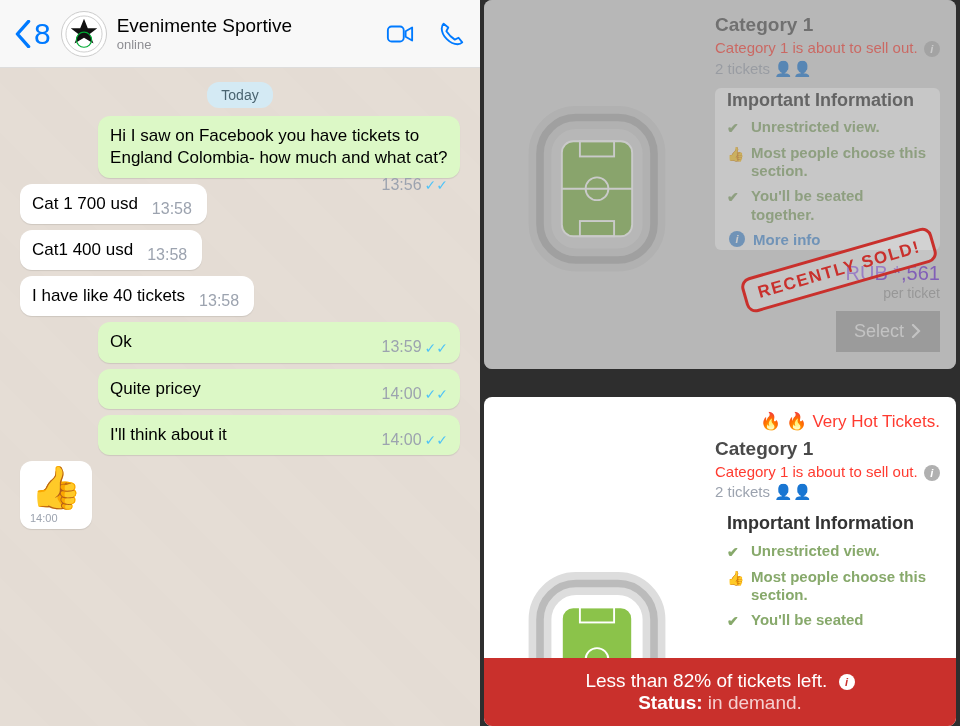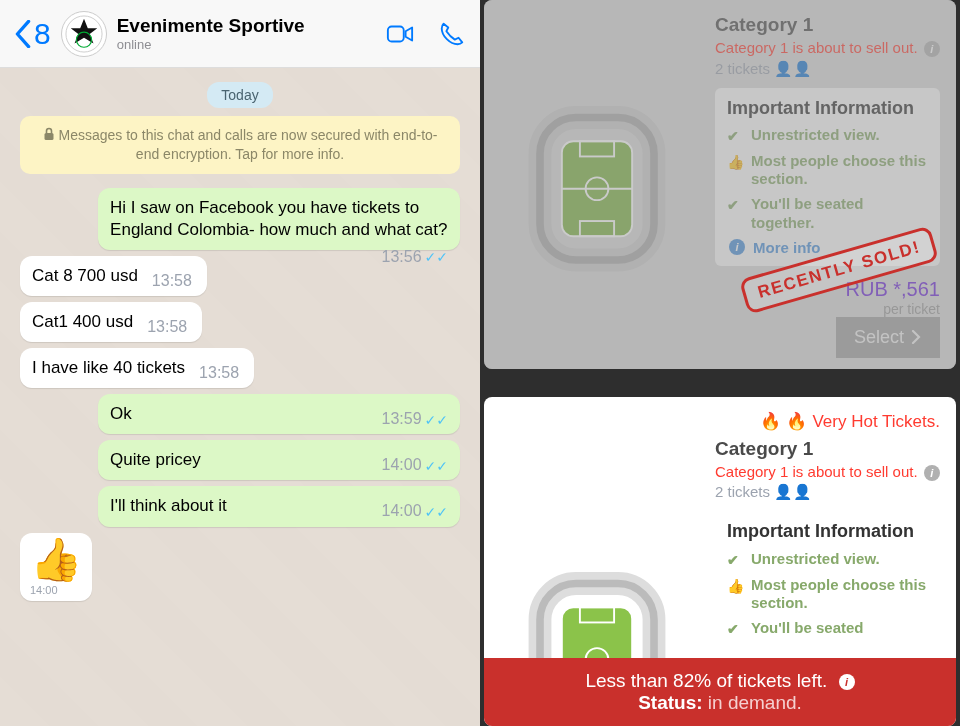--- a/index.html
+++ b/index.html
@@ -5,21 +5,21 @@
 *{margin:0;padding:0;box-sizing:border-box;font-family:-apple-system,BlinkMacSystemFont,"Segoe UI",Helvetica,Arial,sans-serif}
 body{display:flex;width:960px;height:726px;overflow:hidden;background:#1a1a1a}
 .left{width:480px;height:726px;display:flex;flex-direction:column;background:#e5ddd5;position:relative}
 .left-bg{position:absolute;inset:0;opacity:0.05;background-image:repeating-linear-gradient(45deg,transparent,transparent 35px,rgba(0,0,0,0.1) 35px,rgba(0,0,0,0.1) 70px)}
 .header{background:#f8f8f8;border-bottom:1px solid #ddd;padding:10px 14px;display:flex;align-items:center;position:relative;z-index:2;height:68px}
 .back{display:flex;align-items:center;color:#007aff;font-size:30px;font-weight:300;cursor:pointer}
 .back svg{width:18px;height:28px;margin-right:2px}
 .avatar{width:46px;height:46px;border-radius:50%;background:#fff;margin:0 10px;border:1px solid #ccc;display:flex;align-items:center;justify-content:center;overflow:hidden}
 .avatar svg{width:38px;height:38px}
 .title-block{flex:1}
-.title{font-size:19px;font-weight:700;color:#000}
+.title{font-size:19px;font-weight:400;color:#000}
 .subtitle{font-size:13px;color:#8e8e93}
 .icons{display:flex;gap:24px}
 .icons svg{width:28px;height:28px}
 .messages{flex:1;padding:8px;overflow-y:auto;position:relative;z-index:1}
 .date-pill{background:#d4eaf4;color:#4a6470;font-size:14px;padding:5px 14px;border-radius:12px;display:block;width:fit-content;margin:6px auto 8px;font-weight:500}
 .encryption{background:#fdf4c5;color:#8b8768;font-size:14px;padding:10px 18px;border-radius:10px;text-align:center;margin:0 12px 14px;line-height:1.35}
 .lock-icon{display:inline-block;margin-right:4px;vertical-align:-1px}
 .bubble{max-width:78%;padding:9px 12px;border-radius:12px;margin-bottom:6px;position:relative;box-shadow:0 1px 1px rgba(0,0,0,0.1);font-size:17px;line-height:1.3}
 .bubble-out{background:#dcf8c6;margin-left:auto;margin-right:12px}
 .bubble-in{background:#fff;margin-right:auto;margin-left:12px;width:fit-content}
@@ -36,31 +36,31 @@
 .ticket-card.top .overlay{position:absolute;inset:0;background:rgba(150,150,150,0.5);z-index:3;pointer-events:none}
 .ticket-card.bottom{height:346px;background:#fff;margin-top:0}
 .stadium{width:225px;display:flex;align-items:center;justify-content:center;padding:20px 10px}
 .ticket-card.bottom .stadium{align-items:flex-end;padding-bottom:0}
 .info{flex:1;padding:14px 16px 14px 6px;position:relative}
 .hot-label{color:#ff3b30;font-size:17px;text-align:right;margin-bottom:6px}
 .cat-label{font-size:19px;font-weight:600;color:#4a4a4a;margin-bottom:2px}
 .sellout{color:#ff3b30;font-size:15px;line-height:1.3}
 .info-icon{display:inline-flex;align-items:center;justify-content:center;width:16px;height:16px;border-radius:50%;background:#b0b0b0;color:#fff;font-size:11px;font-weight:bold;font-style:italic;vertical-align:middle;margin-left:2px}
 .tix-count{color:#9ca3af;font-size:15px;margin-top:2px}
-.imp-box{background:#fff;border-radius:6px;padding:10px 12px;margin-top:10px}
+.imp-box{background:#fff;border-radius:6px;padding:2px 12px;margin-top:10px}
 .ticket-card.top .imp-box{background:rgba(255,255,255,0.8)}
 .imp-title{font-size:18px;font-weight:600;color:#333;line-height:1.15;margin-bottom:8px}
 .imp-item{display:flex;align-items:flex-start;gap:8px;color:#87a96b;font-weight:600;font-size:15px;margin-bottom:6px;line-height:1.25}
 .imp-item .ico{color:#87a96b;font-size:14px;min-width:16px;margin-top:2px}
 .more-info{color:#4a90d9;font-weight:600;font-size:15px;display:flex;align-items:center;gap:8px;margin-top:4px}
 .more-info .info-icon{background:#4a90d9}
 .price-row{text-align:right;margin-top:12px}
 .price{font-size:20px;font-weight:400;color:#6d28d9}
 .perticket{color:#999;font-size:14px}
-.select-btn{background:#a0a0a0;color:#f0f0f0;padding:10px 18px;border-radius:0;font-size:18px;display:inline-flex;align-items:center;gap:6px;float:right;cursor:pointer}
+.select-btn{background:#a0a0a0;color:#f0f0f0;padding:10px 18px;border-radius:0;font-size:18px;display:inline-flex;align-items:center;gap:6px;float:right;margin-top:10px;cursor:pointer}
 .sold-stamp{position:absolute;right:18px;top:252px;transform:rotate(-16deg);border:3px solid #c9302c;color:#c9302c;font-size:17px;font-weight:700;letter-spacing:1.5px;padding:5px 12px;border-radius:10px;z-index:5;background:rgba(255,255,255,0.2)}
 .demand-banner{position:absolute;bottom:0;left:0;right:0;background:#c9302c;color:#fff;text-align:center;padding:12px 10px;font-size:19px;z-index:10}
 .demand-banner .status-label{font-weight:600}
 .demand-banner .status-val{color:#f5d0d0}
 .demand-banner .info-icon{background:#fff;color:#c9302c;margin-left:6px}
 </style>
 </head>
 <body>
 
 <div class="left">
@@ -89,32 +89,26 @@
           <path d="M21 12 L28 8 L28 22 L21 18 Z" fill="none" stroke="#007aff" stroke-width="2" stroke-linejoin="round"></path>
         </svg>
       <svg viewBox="0 0 30 30">
           <path d="M6 4 C6 4 4 6 4 9 C4 17 13 26 21 26 C24 26 26 24 26 24 L22 19 L18 21 C15 19 11 15 9 12 L11 8 Z" fill="none" stroke="#007aff" stroke-width="2" stroke-linejoin="round"></path>
         </svg>
     </div>
   </div>
 
   <div class="messages">
     <span class="date-pill">Today</span>
-    <div class="encryption">
-      <svg class="lock-icon" width="12" height="14" viewBox="0 0 12 14">
-          <rect x="1.5" y="6" width="9" height="7" rx="1.5" fill="#8b8768"></rect>
-          <path d="M3.5 6 V4 a2.5 2.5 0 0 1 5 0 V6" fill="none" stroke="#8b8768" stroke-width="1.6"></path>
-        </svg><span>Messages to this chat and calls are now secured with end-to-end encryption. Tap for more info.</span>
-    </div>
     <div id="msg-list">
         <div class="bubble bubble-out"><span>Hi I saw on Facebook you have tickets to England Colombia- how much and what cat?</span><span class="meta">
             <span class="time">13:56</span>
             <span class="checks">✓✓</span>
           </span></div>
-        <div class="bubble bubble-in"><span>Cat 8 700 usd</span><span class="meta">
+        <div class="bubble bubble-in"><span>Cat 1 700 usd</span><span class="meta">
             <span class="time">13:58</span>
           </span></div>
         <div class="bubble bubble-in"><span>Cat1 400 usd</span><span class="meta">
             <span class="time">13:58</span>
           </span></div>
         <div class="bubble bubble-in"><span>I have like 40 tickets</span><span class="meta">
             <span class="time">13:58</span>
           </span></div>
         <div class="bubble bubble-out"><span>Ok</span><span class="meta">
             <span class="time">13:59</span>

